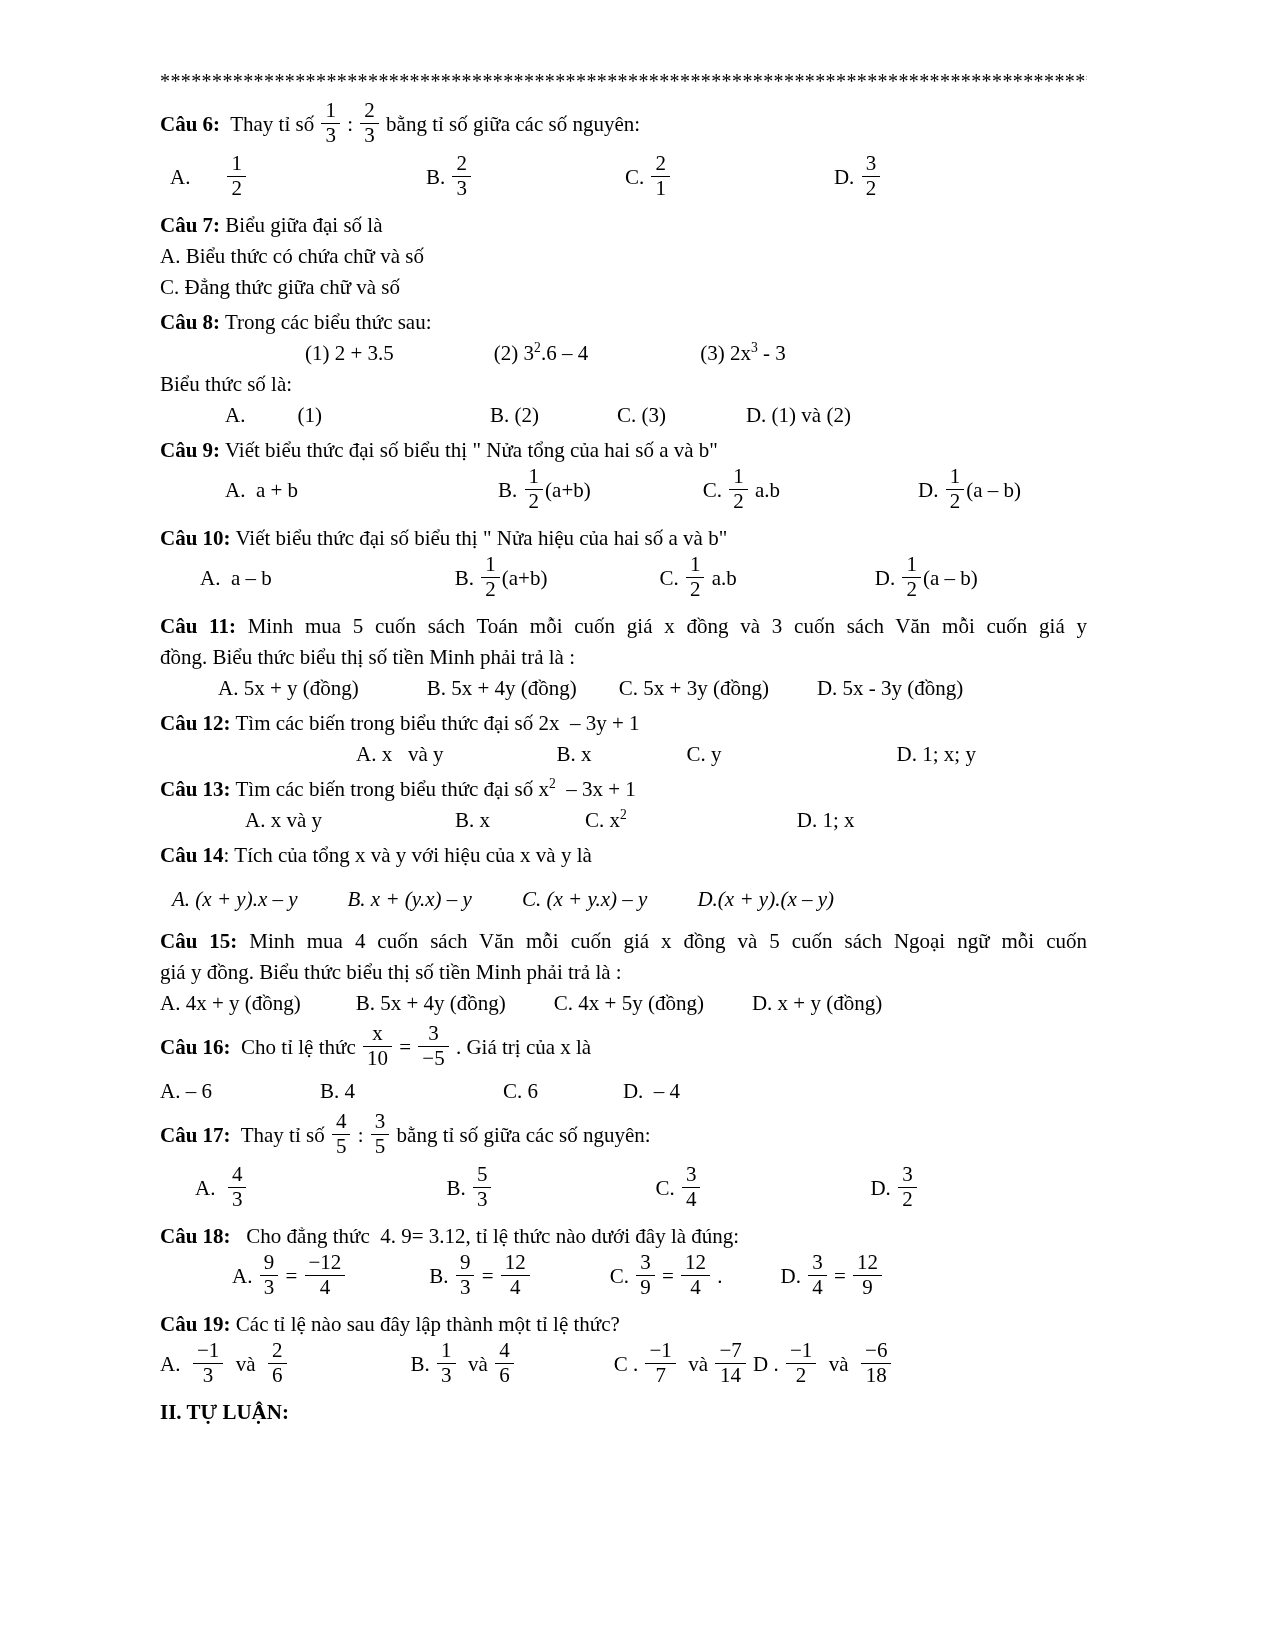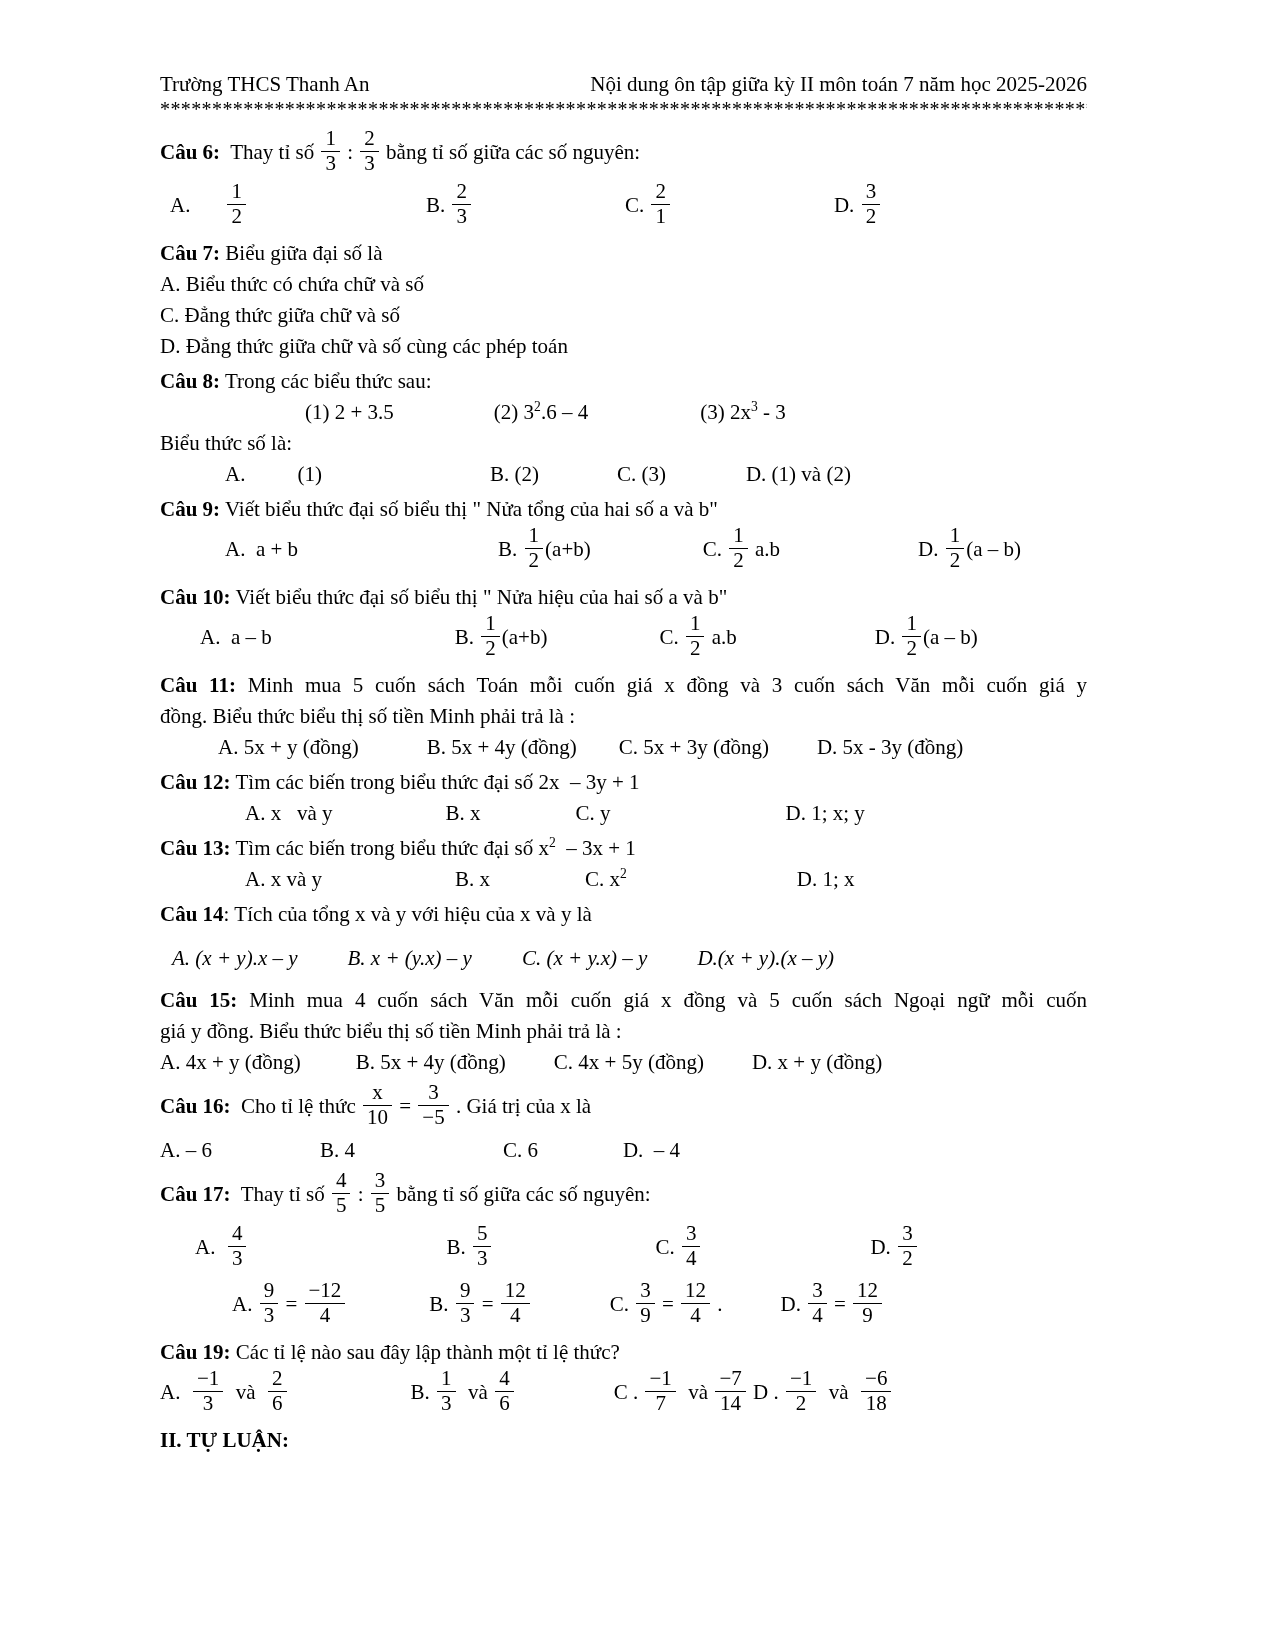--- a/index.html
+++ b/index.html
@@ -28,36 +28,31 @@
     line-height:1.12;margin:2px 2px;position:relative;top:-3px;
   }
   .frac .num{display:block;border-bottom:1.6px solid #000;padding:0 4px;}
   .frac .den{display:block;padding:0 4px;}
   .section-title{font-weight:bold;line-height:30px;margin-top:4px;}
 </style>
 </head>
 <body>
 
 <div class="page">
-  <div class="header">
-    <span>Trường THCS Thanh An</span>
-    <span>Nội dung ôn tập giữa kỳ II môn toán 7 năm học 2025-2026</span>
-  </div>
   <div class="stars">********************************************************************************************</div>
 
   <div id="questions">
       <div class="question">
         <div class="line"><span class="b">Câu 6:</span><span>  Thay tỉ số </span><span class="frac"><span class="num">1</span><span class="den">3</span></span><span> : </span><span class="frac"><span class="num">2</span><span class="den">3</span></span><span> bằng tỉ số giữa các số nguyên:</span></div>
         <div class="line" style="padding-left: 10px;"><span>A.</span><span class="tab" style="width: 35px;"></span><span class="frac"><span class="num">1</span><span class="den">2</span></span><span class="tab" style="width: 178px;"></span><span>B. </span><span class="frac"><span class="num">2</span><span class="den">3</span></span><span class="tab" style="width: 152px;"></span><span>C. </span><span class="frac"><span class="num">2</span><span class="den">1</span></span><span class="tab" style="width: 162px;"></span><span>D. </span><span class="frac"><span class="num">3</span><span class="den">2</span></span></div>
       </div>
       <div class="question">
         <div class="line"><span class="b">Câu 7:</span><span> Biểu giữa đại số là</span></div>
         <div class="line"><span>A. Biểu thức có chứa chữ và số</span></div>
         <div class="line"><span>C. Đẳng thức giữa chữ và số</span></div>
-        <div class="line"><span>D. Đẳng thức giữa chữ và số cùng các phép toán</span></div>
       </div>
       <div class="question">
         <div class="line"><span class="b">Câu 8:</span><span> Trong các biểu thức sau:</span></div>
         <div class="line" style="padding-left: 145px;"><span>(1) 2 + 3.5</span><span class="tab" style="width: 100px;"></span><span>(2) 3</span><span class="sup">2</span><span>.6 – 4</span><span class="tab" style="width: 112px;"></span><span>(3) 2x</span><span class="sup">3</span><span> - 3</span></div>
         <div class="line"><span>Biểu thức số là:</span></div>
         <div class="line" style="padding-left: 65px;"><span>A.</span><span class="tab" style="width: 52px;"></span><span>(1)</span><span class="tab" style="width: 168px;"></span><span>B. (2)</span><span class="tab" style="width: 78px;"></span><span>C. (3)</span><span class="tab" style="width: 80px;"></span><span>D. (1) và (2)</span></div>
       </div>
       <div class="question">
         <div class="line"><span class="b">Câu 9:</span><span> Viết biểu thức đại số biểu thị " Nửa tổng của hai số a và b"</span></div>
         <div class="line" style="padding-left: 65px;"><span>A.  a + b</span><span class="tab" style="width: 200px;"></span><span>B. </span><span class="frac"><span class="num">1</span><span class="den">2</span></span><span>(a+b)</span><span class="tab" style="width: 112px;"></span><span>C. </span><span class="frac"><span class="num">1</span><span class="den">2</span></span><span> a.b</span><span class="tab" style="width: 138px;"></span><span>D. </span><span class="frac"><span class="num">1</span><span class="den">2</span></span><span class="it">(a – b)</span></div>
@@ -66,21 +61,21 @@
         <div class="line"><span class="b">Câu 10:</span><span> Viết biểu thức đại số biểu thị " Nửa hiệu của hai số a và b"</span></div>
         <div class="line" style="padding-left: 40px;"><span>A.  a – b</span><span class="tab" style="width: 183px;"></span><span>B. </span><span class="frac"><span class="num">1</span><span class="den">2</span></span><span>(a+b)</span><span class="tab" style="width: 112px;"></span><span>C. </span><span class="frac"><span class="num">1</span><span class="den">2</span></span><span> a.b</span><span class="tab" style="width: 138px;"></span><span>D. </span><span class="frac"><span class="num">1</span><span class="den">2</span></span><span class="it">(a – b)</span></div>
       </div>
       <div class="question">
         <div class="line just"><span class="b">Câu 11:</span><span> Minh mua 5 cuốn sách Toán mỗi cuốn giá x đồng và 3 cuốn sách Văn mỗi cuốn giá y</span></div>
         <div class="line"><span>đồng. Biểu thức biểu thị số tiền Minh phải trả là :</span></div>
         <div class="line" style="padding-left: 58px;"><span>A. 5x + y (đồng)</span><span class="tab" style="width: 68px;"></span><span>B. 5x + 4y (đồng)</span><span class="tab" style="width: 42px;"></span><span>C. 5x + 3y (đồng)</span><span class="tab" style="width: 48px;"></span><span>D. 5x - 3y (đồng)</span></div>
       </div>
       <div class="question">
         <div class="line"><span class="b">Câu 12:</span><span> Tìm các biến trong biểu thức đại số 2x  – 3y + 1</span></div>
-        <div class="line" style="padding-left: 85px;"><span>A. x   và y</span><span class="tab" style="width: 113px;"></span><span>B. x</span><span class="tab" style="width: 95px;"></span><span>C. y</span><span class="tab" style="width: 175px;"></span><span>D. 1; x; y</span></div>
+        <div class="line" style="padding-left: 85px; text-align: center;"><span>A. x   và y</span><span class="tab" style="width: 113px;"></span><span>B. x</span><span class="tab" style="width: 95px;"></span><span>C. y</span><span class="tab" style="width: 175px;"></span><span>D. 1; x; y</span></div>
       </div>
       <div class="question">
         <div class="line"><span class="b">Câu 13:</span><span> Tìm các biến trong biểu thức đại số x</span><span class="sup">2</span><span>  – 3x + 1</span></div>
         <div class="line" style="padding-left: 85px;"><span>A. x và y</span><span class="tab" style="width: 133px;"></span><span>B. x</span><span class="tab" style="width: 95px;"></span><span>C. x</span><span class="sup">2</span><span class="tab" style="width: 170px;"></span><span>D. 1; x</span></div>
       </div>
       <div class="question">
         <div class="line"><span class="b">Câu 14</span><span>: Tích của tổng x và y với hiệu của x và y là</span></div>
         <div class="line" style="padding-left: 12px; margin-top: 14px; font-style: italic;"><span>A. (x + y).x – y</span><span class="tab" style="width: 50px;"></span><span>B. x + (y.x) – y</span><span class="tab" style="width: 50px;"></span><span>C. (x + y.x) – y</span><span class="tab" style="width: 50px;"></span><span>D.(x + y).(x – y)</span></div>
       </div>
       <div class="question">
@@ -90,20 +85,21 @@
       </div>
       <div class="question">
         <div class="line"><span class="b">Câu 16:</span><span>  Cho tỉ lệ thức </span><span class="frac"><span class="num it">x</span><span class="den">10</span></span><span> = </span><span class="frac"><span class="num">3</span><span class="den">−5</span></span><span> . Giá trị của x là</span></div>
         <div class="line"><span>A. – 6</span><span class="tab" style="width: 108px;"></span><span>B. 4</span><span class="tab" style="width: 148px;"></span><span>C. 6</span><span class="tab" style="width: 85px;"></span><span>D.  – 4</span></div>
       </div>
       <div class="question">
         <div class="line"><span class="b">Câu 17:</span><span>  Thay tỉ số </span><span class="frac"><span class="num">4</span><span class="den">5</span></span><span> : </span><span class="frac"><span class="num">3</span><span class="den">5</span></span><span> bằng tỉ số giữa các số nguyên:</span></div>
         <div class="line" style="padding-left: 35px;"><span>A.  </span><span class="frac"><span class="num">4</span><span class="den">3</span></span><span class="tab" style="width: 198px;"></span><span>B. </span><span class="frac"><span class="num">5</span><span class="den">3</span></span><span class="tab" style="width: 162px;"></span><span>C. </span><span class="frac"><span class="num">3</span><span class="den">4</span></span><span class="tab" style="width: 168px;"></span><span>D. </span><span class="frac"><span class="num">3</span><span class="den">2</span></span></div>
       </div>
       <div class="question">
+        <div class="line"><span class="b">Câu 18:</span><span>   Cho đẳng thức  4. 9= 3.12, tỉ lệ thức nào dưới đây là đúng:</span></div>
         <div class="line" style="padding-left: 72px;"><span>A. </span><span class="frac"><span class="num">9</span><span class="den">3</span></span><span> = </span><span class="frac"><span class="num">−12</span><span class="den">4</span></span><span class="tab" style="width: 82px;"></span><span>B. </span><span class="frac"><span class="num">9</span><span class="den">3</span></span><span> = </span><span class="frac"><span class="num">12</span><span class="den">4</span></span><span class="tab" style="width: 78px;"></span><span>C. </span><span class="frac"><span class="num">3</span><span class="den">9</span></span><span> = </span><span class="frac"><span class="num">12</span><span class="den">4</span></span><span> .</span><span class="tab" style="width: 58px;"></span><span>D. </span><span class="frac"><span class="num">3</span><span class="den">4</span></span><span> = </span><span class="frac"><span class="num">12</span><span class="den">9</span></span></div>
       </div>
       <div class="question">
         <div class="line"><span class="b">Câu 19:</span><span> Các tỉ lệ nào sau đây lập thành một tỉ lệ thức?</span></div>
         <div class="line"><span>A.  </span><span class="frac"><span class="num">−1</span><span class="den">3</span></span><span>  và  </span><span class="frac"><span class="num">2</span><span class="den">6</span></span><span class="tab" style="width: 122px;"></span><span>B. </span><span class="frac"><span class="num">1</span><span class="den">3</span></span><span>  và </span><span class="frac"><span class="num">4</span><span class="den">6</span></span><span class="tab" style="width: 98px;"></span><span>C . </span><span class="frac"><span class="num">−1</span><span class="den">7</span></span><span>  và </span><span class="frac"><span class="num">−7</span><span class="den">14</span></span><span> D . </span><span class="frac"><span class="num">−1</span><span class="den">2</span></span><span>  và  </span><span class="frac"><span class="num">−6</span><span class="den">18</span></span></div>
       </div>
     </div>
 
   <div class="section-title">II. TỰ LUẬN:</div>
 </div>

